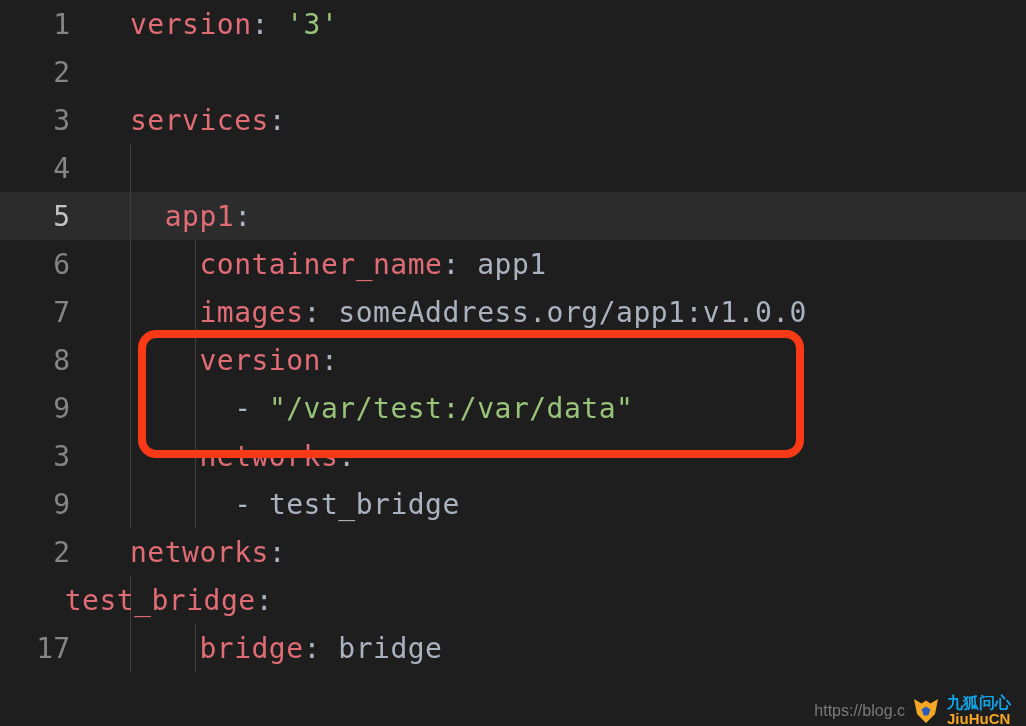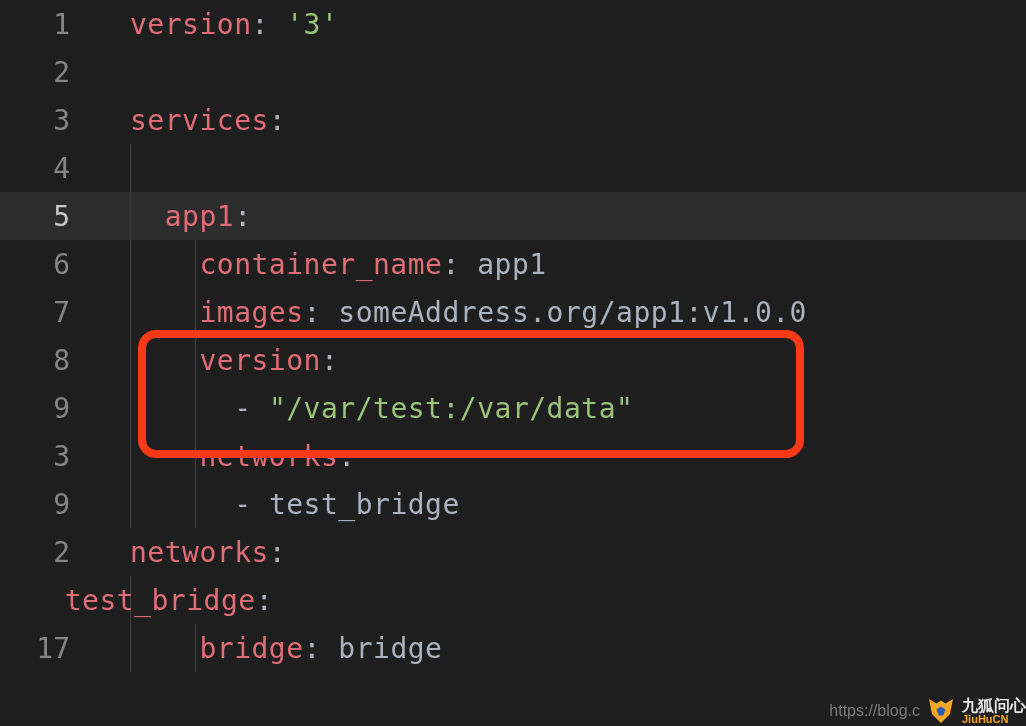--- a/index.html
+++ b/index.html
@@ -14,27 +14,27 @@
     white-space:pre;color:#abb2bf;display:flex;align-items:center;height:100%;justify-content:space-between;}
   .tok-key{color:#e06c75;}
   .tok-str{color:#98c379;}
   .tok-punc{color:#abb2bf;}
   .tok-plain{color:#abb2bf;}
   .guide{position:absolute;top:0;bottom:0;width:1px;background:#404040;}
   .guide.g1{left:130px;}
   .guide.g2{left:195px;}
   .highlight-box{position:absolute;left:138px;top:330px;width:650px;height:112px;
     border:8px solid #fa3a17;border-radius:18px;pointer-events:none;z-index:5;}
-  .watermark{position:absolute;right:0;bottom:0;display:flex;align-items:center;
+  .watermark{position:absolute;right:15px;bottom:0;display:flex;align-items:center;
     gap:6px;z-index:6;}
   .wm-url{color:#7a7a7a;font-size:16px;font-family:Arial,sans-serif;}
   .wm-logo{width:30px;height:30px;}
   .wm-text{display:flex;flex-direction:column;line-height:1;font-family:Arial,sans-serif;}
-  .wm-cn{color:#e5e5e5;font-size:16px;font-weight:700;}
-  .wm-en{color:#f5a623;font-size:11px;font-weight:700;}
+  .wm-cn{color:#0ea5e9;font-size:16px;font-weight:700;}
+  .wm-en{color:#f5a623;font-size:15px;font-weight:700;}
 </style>
 </head>
 <body>
 
 <div class="editor" id="editor">
     <div class="line">
       <div class="gutter">1</div>
       <div class="code"><span class="tok-key">version</span><span class="tok-punc">: </span><span class="tok-str">'3'</span></div>
     </div>
     <div class="line">

